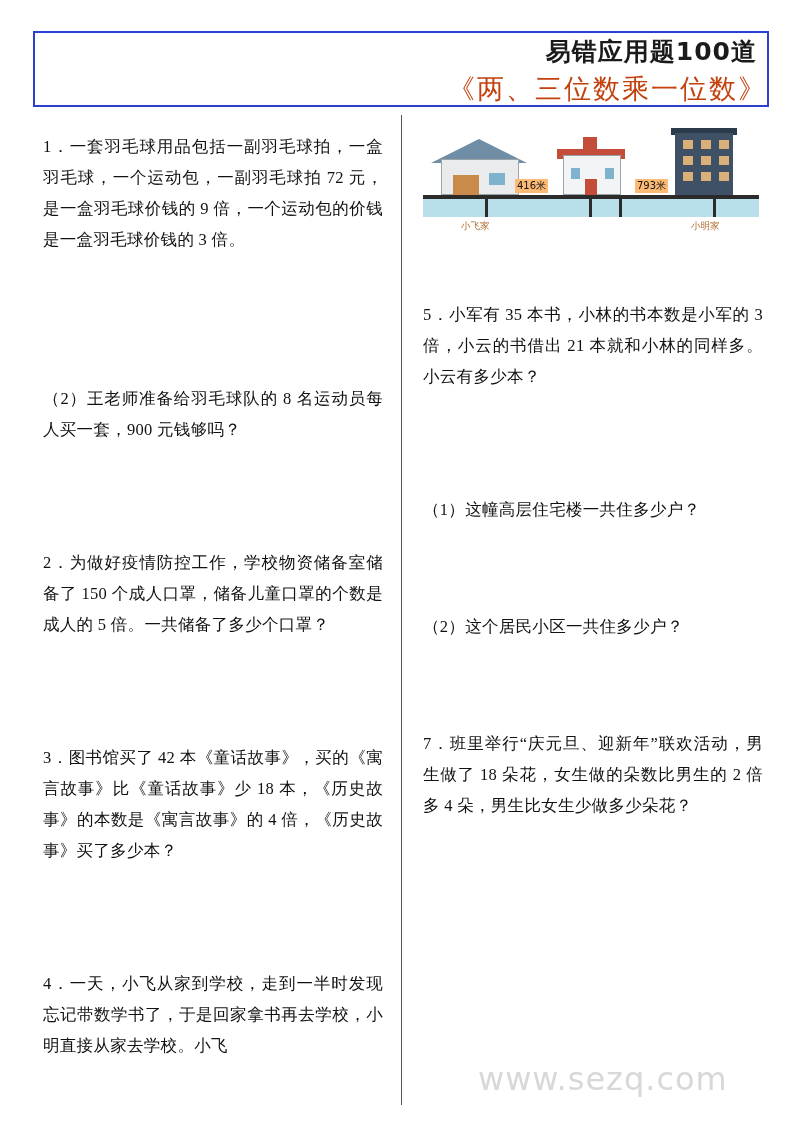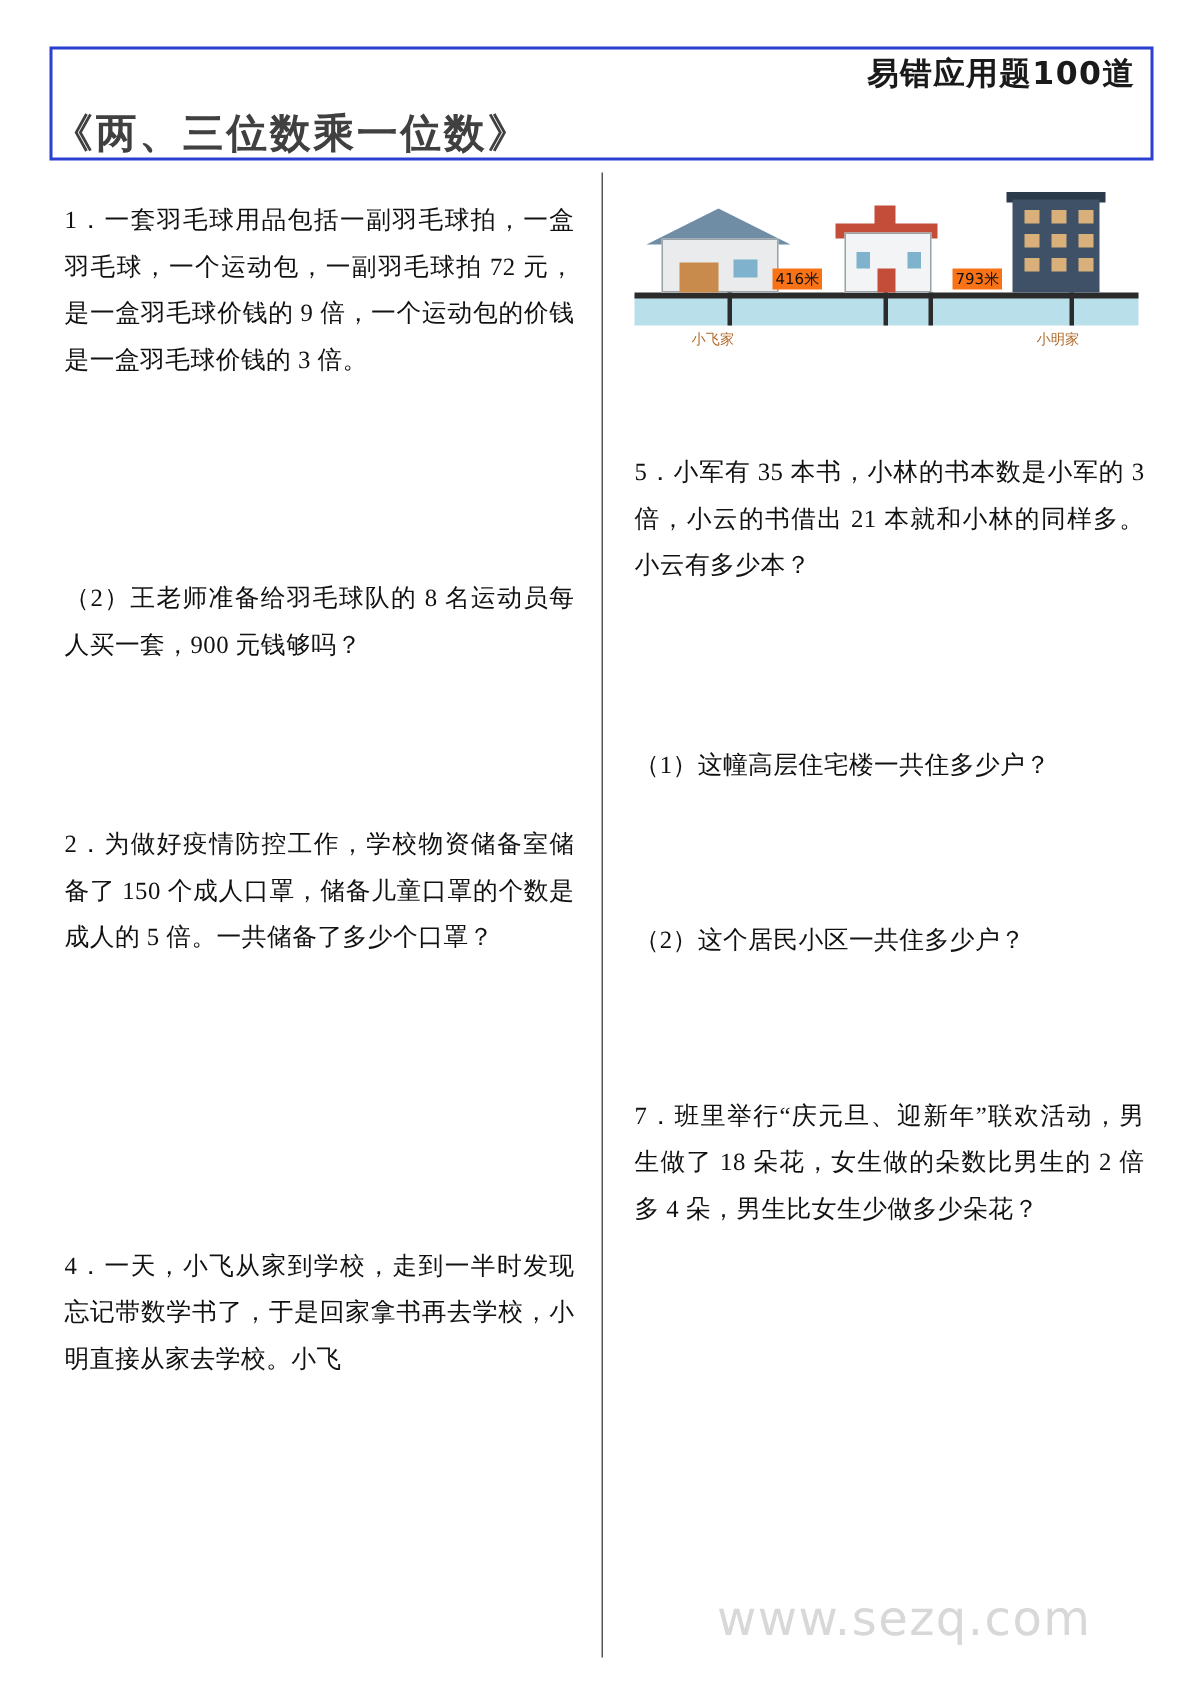--- a/index.html
+++ b/index.html
@@ -24,36 +24,36 @@
     width: 736px;
     height: 76px;
     border: 2px solid #2b3fd0;
     box-sizing: border-box;
   }
   .header-sub {
     position: absolute;
     right: 10px;
     top: 2px;
     font-family: "DejaVu Sans", sans-serif;
-    font-size: 21px;
+    font-size: 25px;
     font-weight: bold;
     color: #1a1a1a;
     letter-spacing: 1px;
     white-space: nowrap;
   }
   .header-title {
     position: absolute;
     left: 0;
     right: 0;
     top: 38px;
-    text-align: left;
+    text-align: right;
     font-family: "DejaVu Serif", serif;
     font-size: 27px;
-    font-weight: bold;
-    color: #404040;
+    font-weight: normal;
+    color: #c2410c;
     letter-spacing: 2px;
     white-space: nowrap;
   }
 
   
   .sheet {
     position: absolute;
     left: 33px;
     top: 115px;
     width: 736px;
@@ -120,21 +120,21 @@
     width: 3px;
     height: 22px;
     background: #2b2b2b;
   }
   .dist-label {
     position: absolute;
     bottom: 42px;
     font-family: "DejaVu Sans", sans-serif;
     font-size: 10px;
     color: #111;
-    background: #f97316;
+    background: #fdba74;
     padding: 0 2px;
   }
   .house-label {
     position: absolute;
     bottom: 2px;
     font-family: "DejaVu Sans", sans-serif;
     font-size: 9.5px;
     color: #b06a2c;
   }
   
@@ -223,20 +223,23 @@
     <div class="q">
       <p>（2）王老师准备给羽毛球队的 8 名运动员每人买一套，900 元钱够吗？</p>
     </div>
 
     <div class="gap-xl"></div>
     <div class="q">
       <p>2．为做好疫情防控工作，学校物资储备室储备了 150 个成人口罩，储备儿童口罩的个数是成人的 5 倍。一共储备了多少个口罩？</p>
     </div>
 
     <div class="gap-xl"></div>
+    <div class="q">
+      <p>3．图书馆买了 42 本《童话故事》，买的《寓言故事》比《童话故事》少 18 本，《历史故事》的本数是《寓言故事》的 4 倍，《历史故事》买了多少本？</p>
+    </div>
 
     <div class="gap-xl"></div>
     <div class="q">
       <p>4．一天，小飞从家到学校，走到一半时发现忘记带数学书了，于是回家拿书再去学校，小明直接从家去学校。小飞</p>
     </div>
 
   </div>
 
   <div class="col col-right">
 

